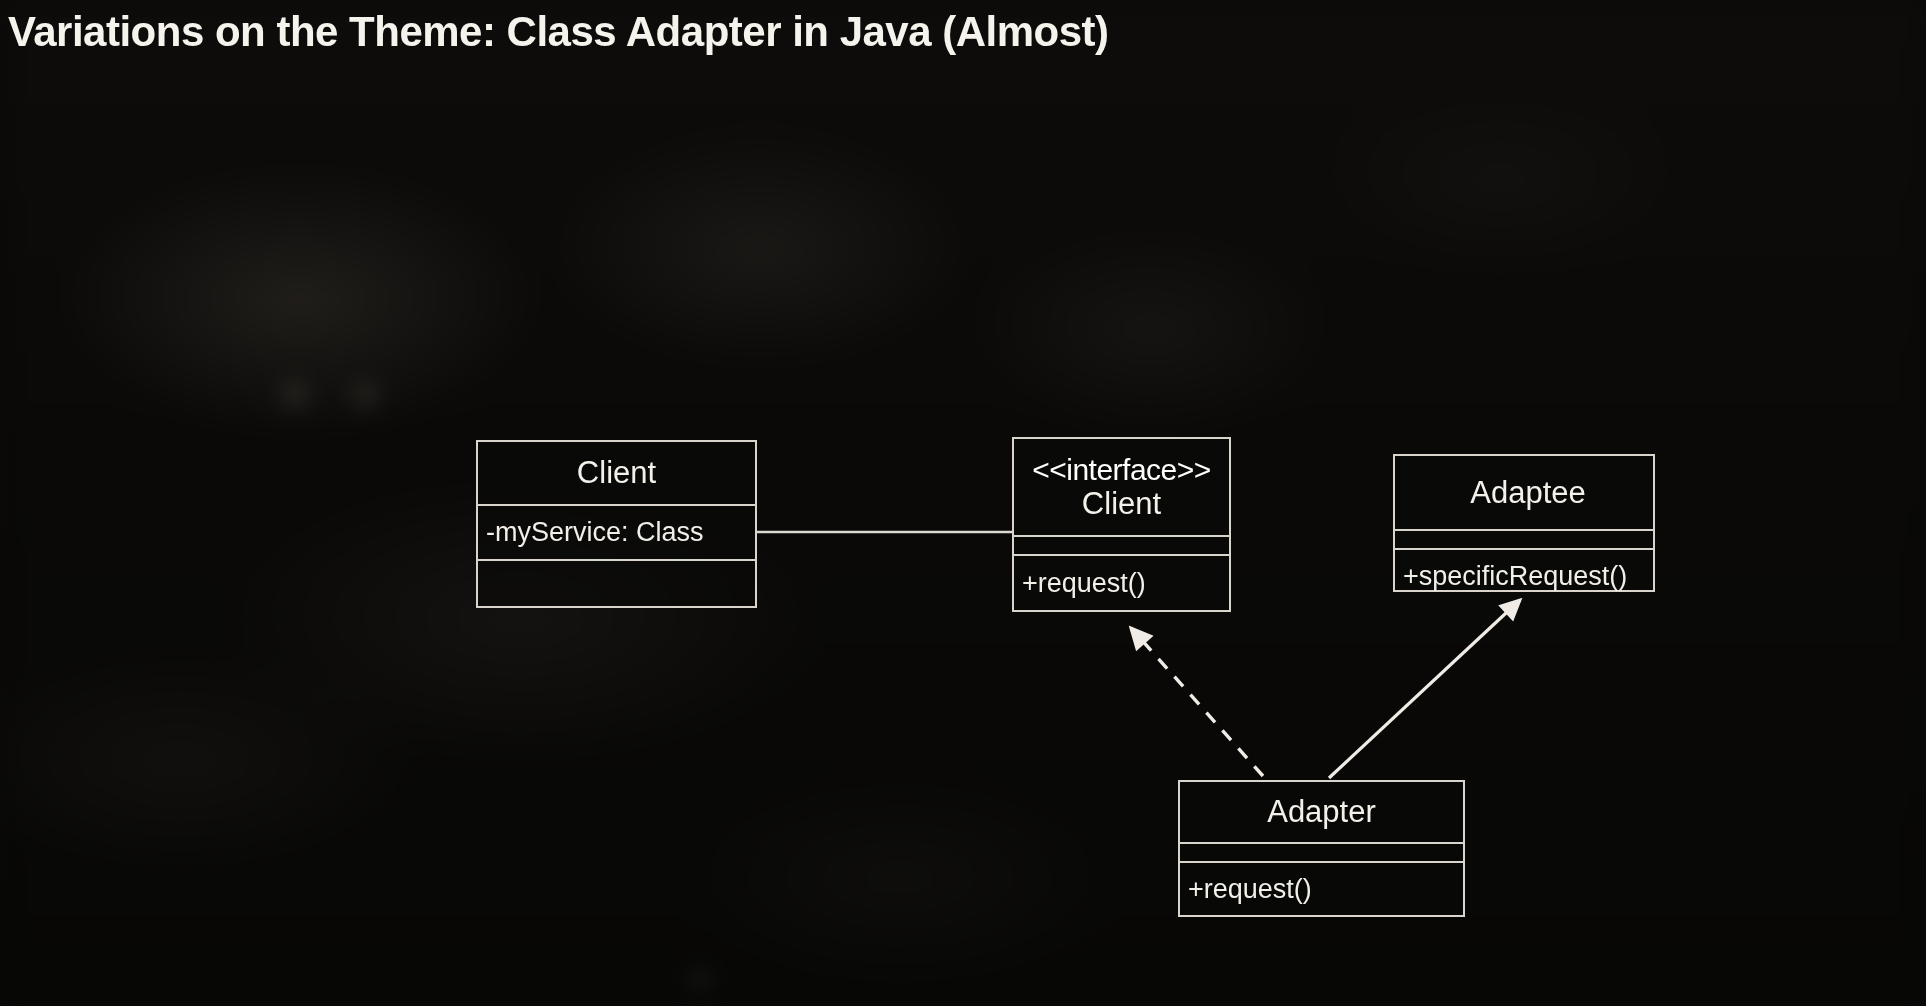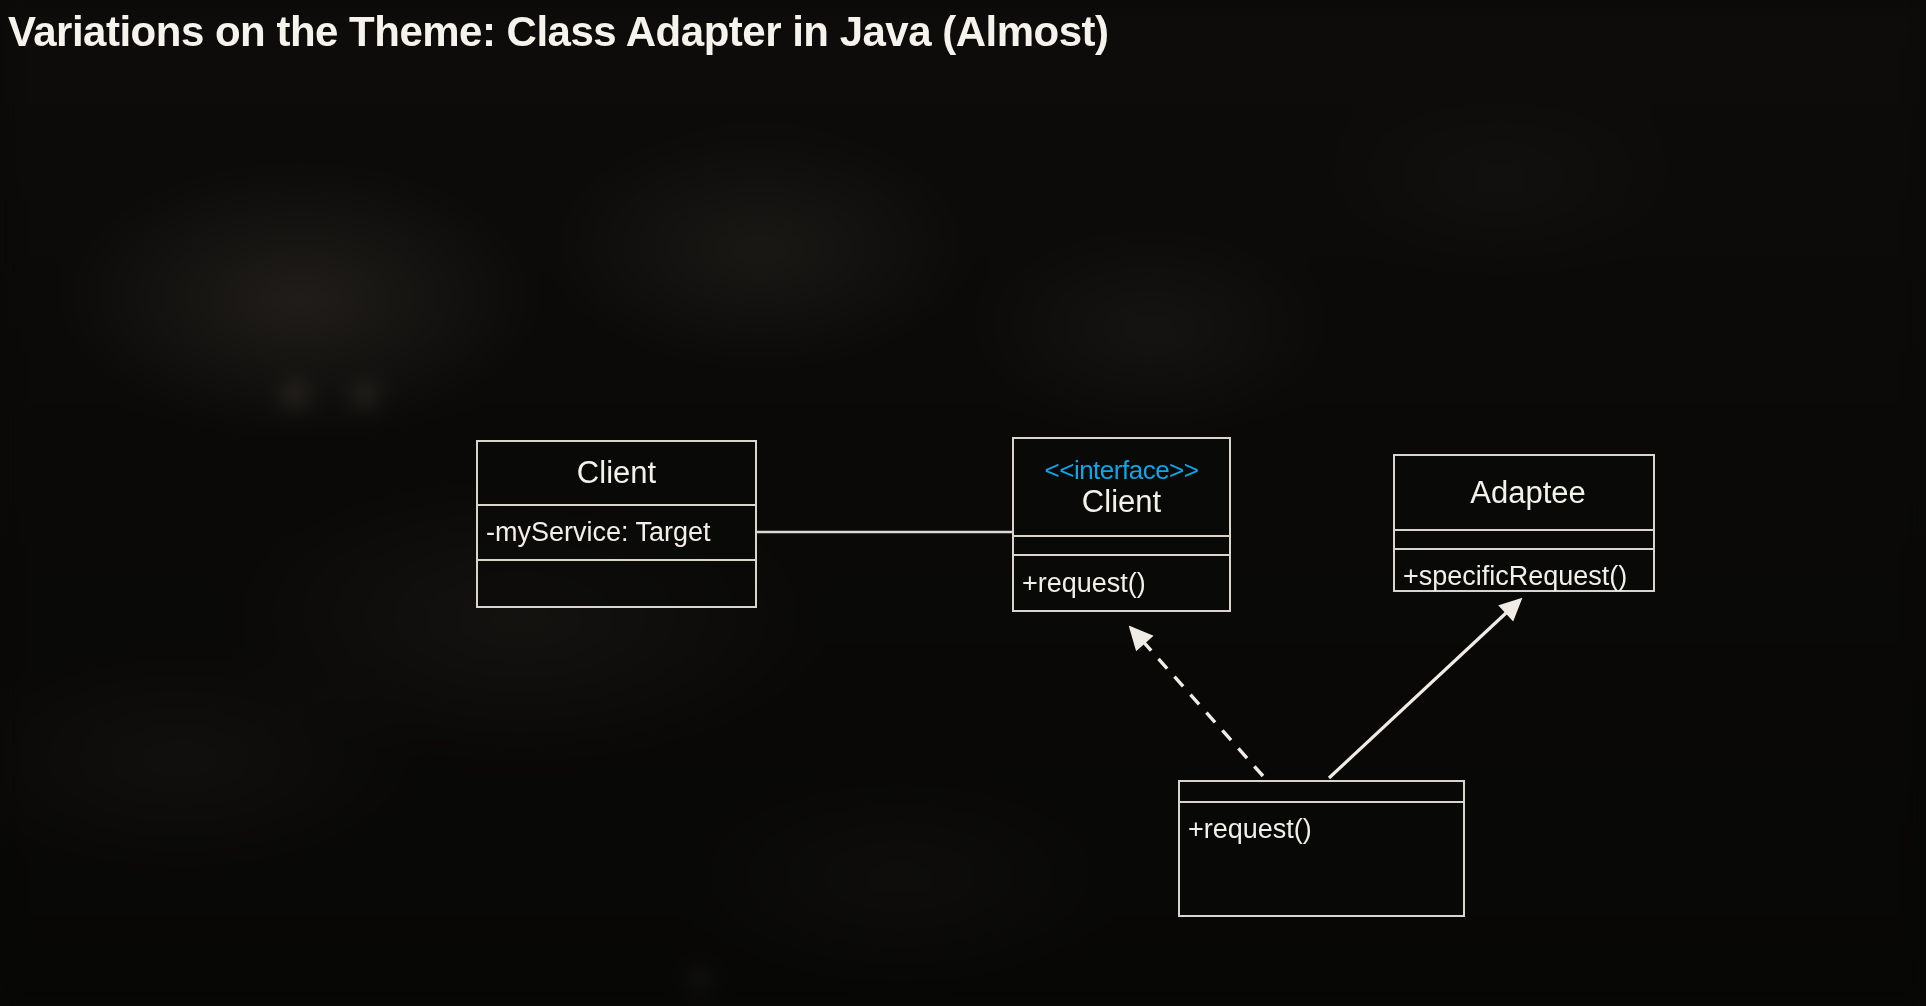--- a/index.html
+++ b/index.html
@@ -87,22 +87,22 @@
     justify-content: flex-start;
     padding-left: 8px;
   }
   .cls-name {
     font-size: 31px;
     color: #f4f1eb;
     line-height: 1.08;
     white-space: nowrap;
   }
   .stereotype {
-    font-size: 26px;
-    color: #0ea5e9;
+    font-size: 30px;
+    color: #ffffff;
     line-height: 1.12;
     white-space: nowrap;
     letter-spacing: -0.5px;
   }
   .member {
     font-size: 27px;
     color: #f2efe9;
     white-space: nowrap;
   }
 </style>
@@ -127,21 +127,21 @@
     <line x1="1263" y1="776" x2="1131" y2="628" stroke="#f0ece5" stroke-width="3.4" stroke-dasharray="13 11" stroke-linecap="butt" marker-end="url(#closed-arrow)"></line>
 
     <line x1="1329" y1="778" x2="1520" y2="600" stroke="#f0ece5" stroke-width="3.2" marker-end="url(#closed-arrow)"></line>
   </svg>
 
   <div class="uml-box" style="left:476px; top:440px; width:281px; height:168px;">
     <div class="compartment center" style="height:62px;">
       <span class="cls-name">Client</span>
     </div>
     <div class="compartment left" style="height:55px;">
-      <span class="member">-myService: Target</span>
+      <span class="member">-myService: Class</span>
     </div>
     <div class="compartment left" style="height:49px;"></div>
   </div>
 
   <div class="uml-box" style="left:1012px; top:437px; width:219px; height:175px;">
     <div class="compartment center" style="height:96px;">
       <span class="stereotype">&lt;&lt;interface&gt;&gt;</span>
       <span class="cls-name">Client</span>
     </div>
     <div class="compartment left" style="height:19px;"></div>
@@ -154,19 +154,22 @@
     <div class="compartment center" style="height:73px;margin-left:8px;">
       <span class="cls-name">Adaptee</span>
     </div>
     <div class="compartment left" style="height:19px;"></div>
     <div class="compartment left" style="height:55px;padding-left:8px;">
       <span class="member">+specificRequest()</span>
     </div>
   </div>
 
   <div class="uml-box" style="left:1178px; top:780px; width:287px; height:137px;">
+    <div class="compartment center" style="height:60px;">
+      <span class="cls-name">Adapter</span>
+    </div>
     <div class="compartment left" style="height:19px;"></div>
     <div class="compartment left" style="height:54px;">
       <span class="member">+request()</span>
     </div>
   </div>
 
 </div>
 
 </body></html>

